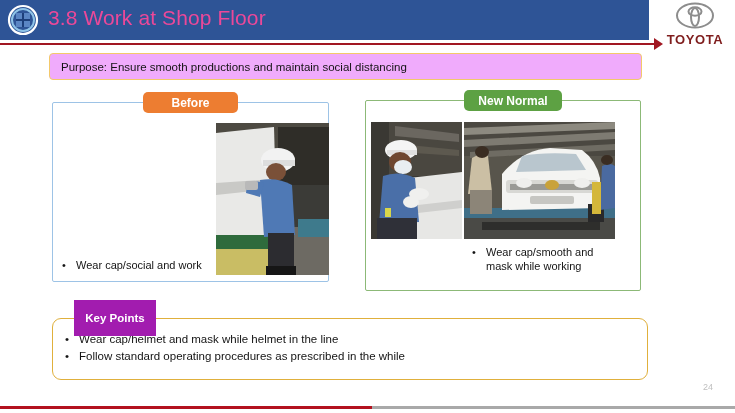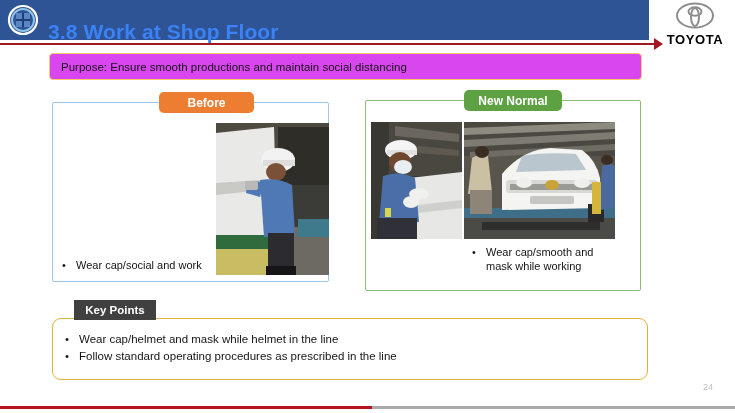--- a/index.html
+++ b/index.html
@@ -26,24 +26,24 @@
     width: 649px; height: 40px;
     background: #2e5496;
   }
   .header-icon {
     position: absolute;
     left: 7px; top: 4px;
     width: 32px; height: 32px;
   }
   .header-title {
     position: absolute;
-    left: 48px; top: 20px;
+    left: 48px; top: 6px;
     font-size: 21px;
-    font-weight: bold;
-    color: #3b82f6;
+    font-weight: normal;
+    color: #ec4899;
     letter-spacing: .1px;
     white-space: nowrap;
   }
 
   .header-rule {
     position: absolute;
     left: 0; top: 43px;
     width: 660px; height: 2px;
     background: #a11722;
   }
@@ -62,30 +62,30 @@
     left: 659px; top: 2px;
     width: 72px; height: 46px;
     text-align: center;
   }
   .toyota-mark { display: block; margin: 0 auto; }
   .toyota-word {
     display: block;
     margin-top: -1px;
     font-size: 13px;
     font-weight: bold;
-    color: #000000;
+    color: #7f1d1d;
     letter-spacing: .6px;
   }
 
   
   .purpose-banner {
     position: absolute;
     left: 49px; top: 53px;
     width: 593px; height: 27px;
-    background: #d946ef;
+    background: #f0abfc;
     border: 1px solid #f3c96a;
     border-radius: 4px;
     display: flex;
     align-items: center;
   }
   .purpose-text {
     padding-left: 11px;
     font-size: 11.5px;
     color: #141414;
     white-space: nowrap;
@@ -117,21 +117,20 @@
     font-size: 12px;
     font-weight: bold;
     color: #ffffff;
     border-radius: 5px;
     z-index: 5;
   }
   .badge-before {
     left: 143px; top: 92px;
     width: 95px;
     background: #ed7d31;
-    margin-left: 16px;
   }
   .badge-new {
     left: 464px; top: 90px;
     width: 98px;
     background: #5da143;
   }
 
   
   .photo {
     position: absolute;
@@ -173,22 +172,22 @@
     position: absolute;
     left: 52px; top: 318px;
     width: 596px; height: 62px;
     border: 1.5px solid #e0b03c;
     border-radius: 9px;
     background: #ffffff;
   }
   .keypoints-badge {
     position: absolute;
     left: 74px; top: 300px;
-    width: 82px; height: 20px;
-    background: #404040;
+    width: 82px; height: 36px;
+    background: #a21caf;
     display: flex;
     align-items: center;
     justify-content: center;
     font-size: 11.5px;
     font-weight: bold;
     color: #ffffff;
     z-index: 5;
   }
   .kp-list {
     position: absolute;
@@ -351,21 +350,21 @@
   <div class="keypoints-box"></div>
   <div class="keypoints-badge">Key Points</div>
 
   <div class="kp-list">
     <div class="kp-row">
       <span class="bullet-dot">•</span>
       <span class="bullet-text">Wear cap/helmet and mask while helmet in the line</span>
     </div>
     <div class="kp-row">
       <span class="bullet-dot">•</span>
-      <span class="bullet-text">Follow standard operating procedures as prescribed in the line</span>
+      <span class="bullet-text">Follow standard operating procedures as prescribed in the while</span>
     </div>
   </div>
 
   <div class="page-number">24</div>
   <div class="footer-red"></div>
   <div class="footer-grey"></div>
 
 </div>
 
 </body></html>

